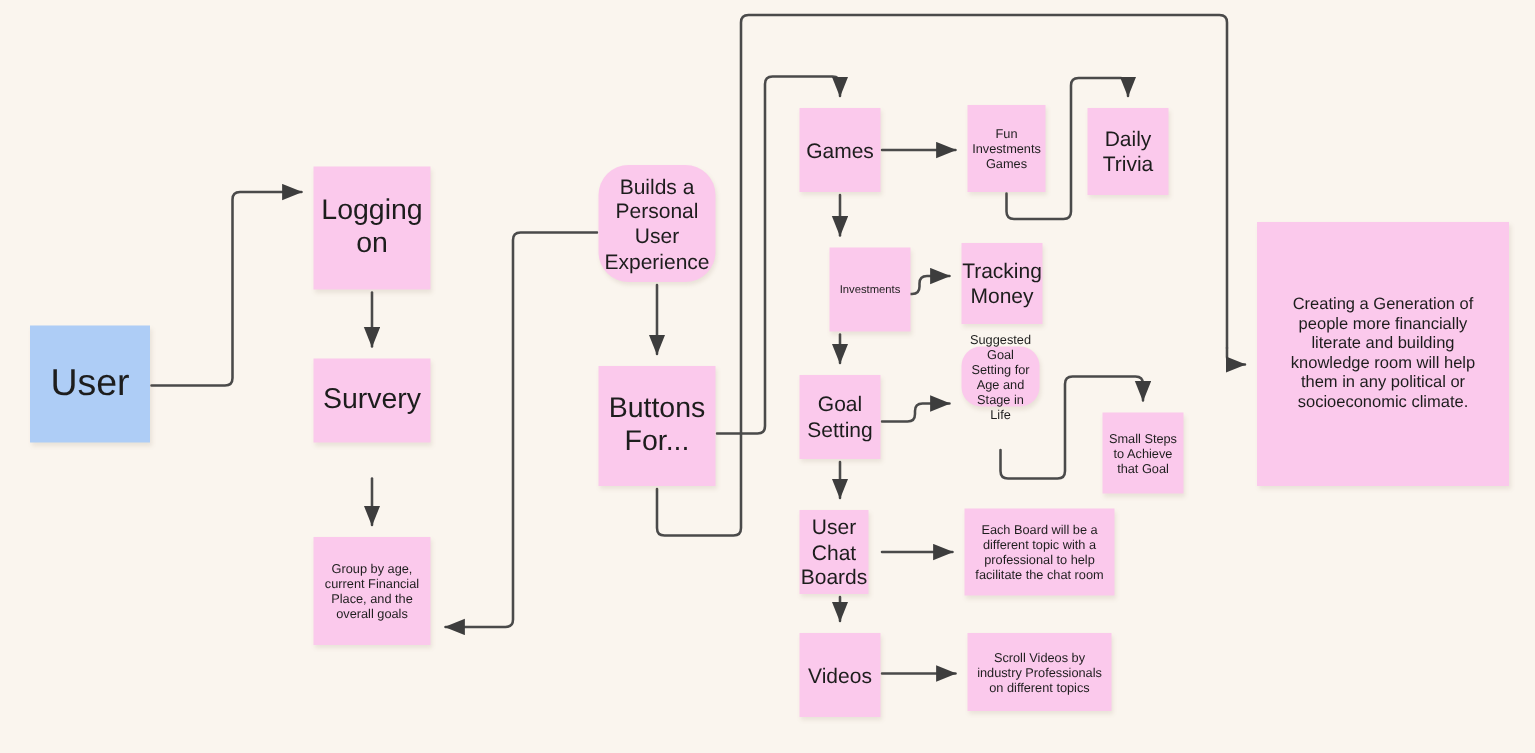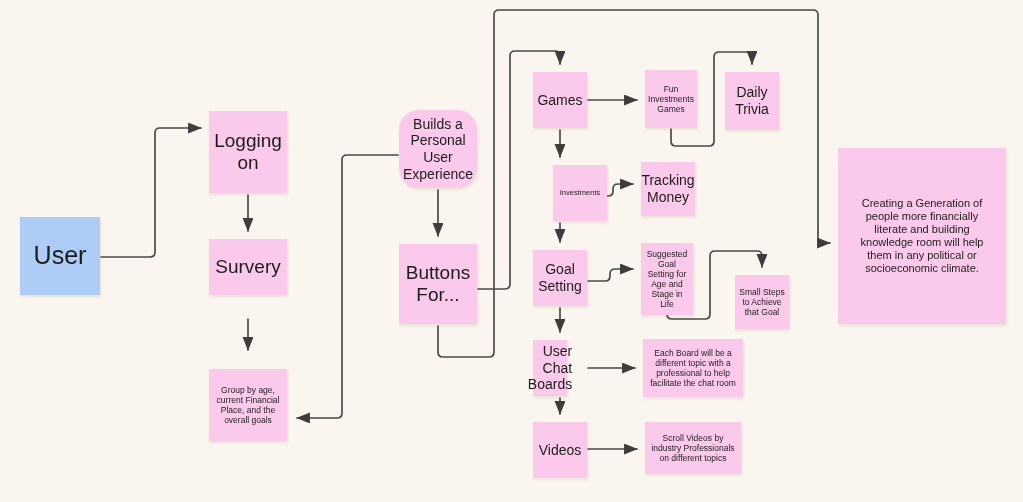--- a/index.html
+++ b/index.html
@@ -89,21 +89,21 @@
   </div>
 
   <div class="node pink t-lg" style="left:209px;top:111px;width:78px;height:82px;">
     <span>Logging on</span>
   </div>
 
   <div class="node pink t-lg" style="left:209px;top:239px;width:78px;height:56px;justify-content:center;">
     <span>Survery</span>
   </div>
 
-  <div class="node pink t-xs" style="left:209px;top:369px;width:78px;height:72px;">
+  <div class="node pink t-xs" style="left:209px;top:358px;width:78px;height:72px;">
     <span>Group by age, current Financial Place, and the overall goals</span>
   </div>
 
   <div class="node pink t-md" style="left:399px;top:110px;width:78px;height:78px;border-radius:20px;">
     <span>Builds a Personal User Experience</span>
   </div>
 
   <div class="node pink t-lg" style="left:399px;top:244px;width:78px;height:80px;">
     <span>Buttons For...</span>
   </div>
@@ -125,29 +125,29 @@
   </div>
 
   <div class="node pink t-md" style="left:641px;top:162px;width:54px;height:54px;">
     <span>Tracking Money</span>
   </div>
 
   <div class="node pink t-md" style="left:533px;top:250px;width:54px;height:56px;">
     <span>Goal Setting</span>
   </div>
 
-  <div class="node pink t-xs" style="left:641px;top:243px;width:52px;height:72px;">
+  <div class="node pink t-xs" style="left:641px;top:231px;width:52px;height:40px;border-radius:13px;">
     <span>Suggested Goal Setting for Age and Stage in Life</span>
   </div>
 
   <div class="node pink t-xs" style="left:735px;top:275px;width:54px;height:54px;">
     <span>Small Steps to Achieve that Goal</span>
   </div>
 
-  <div class="node pink t-md" style="left:533px;top:340px;width:34px;height:56px;text-align:right;">
+  <div class="node pink t-md" style="left:533px;top:340px;width:46px;height:56px;">
     <span>User Chat Boards</span>
   </div>
 
   <div class="node pink t-xs" style="left:643px;top:339px;width:100px;height:58px;">
     <span>Each Board will be a different topic with a professional to help facilitate the chat room</span>
   </div>
 
   <div class="node pink t-md" style="left:533px;top:422px;width:54px;height:56px;">
     <span>Videos</span>
   </div>

